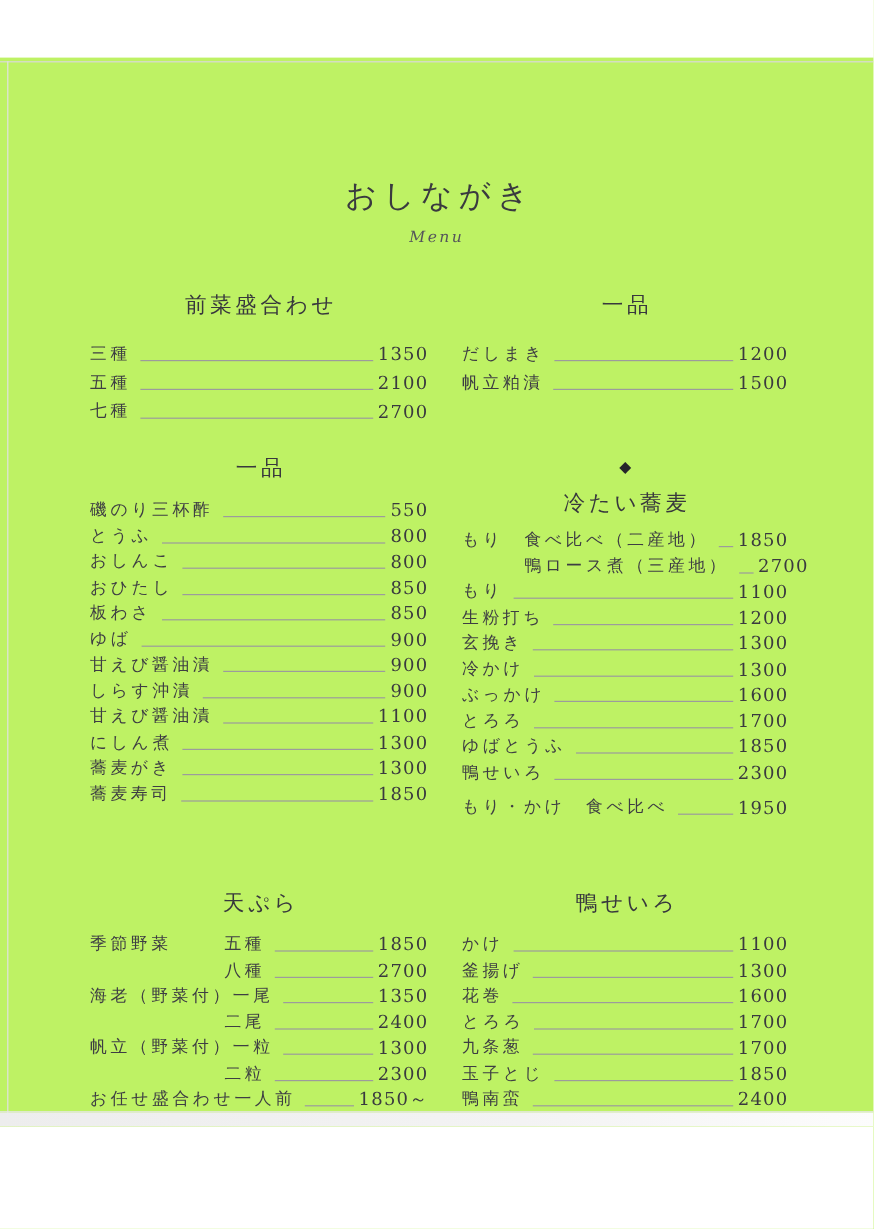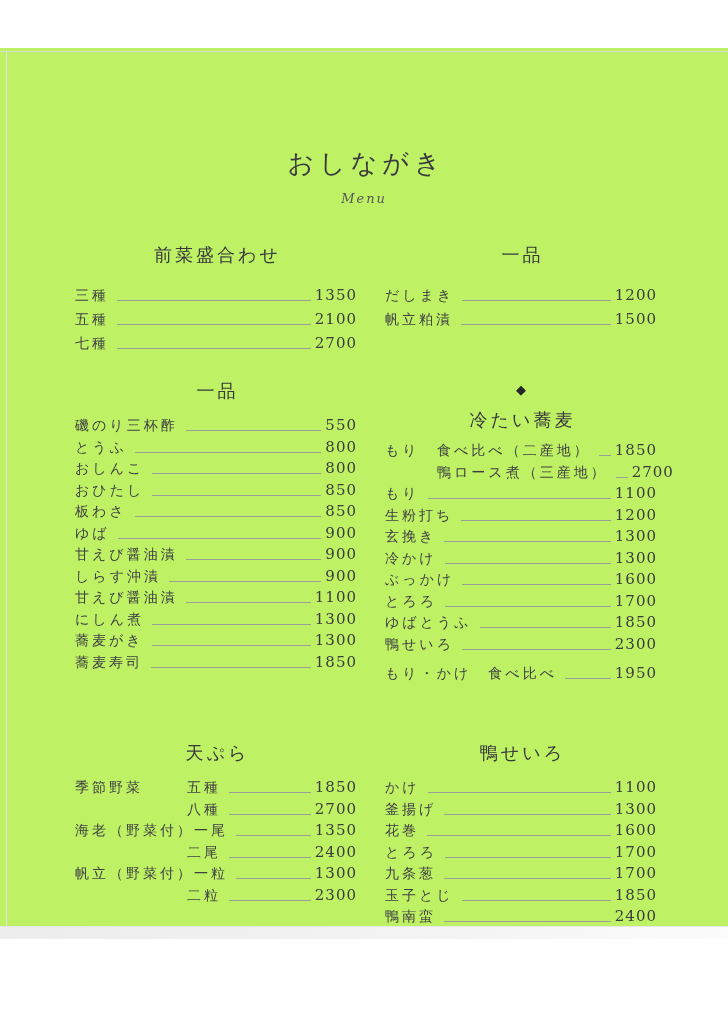--- a/index.html
+++ b/index.html
@@ -246,20 +246,26 @@
           <span class="lbl">一粒</span>
           <span class="leader"></span>
           <span class="price">1300</span>
         </div>
       <div class="row">
           <span class="grp"></span>
           <span class="lbl">二粒</span>
           <span class="leader"></span>
           <span class="price">2300</span>
         </div>
+      <div class="row">
+          <span class="grp">お任せ盛合わせ</span>
+          <span class="lbl">一人前</span>
+          <span class="leader"></span>
+          <span class="price">1850～</span>
+        </div>
     </div>
   </div>
 
   <div class="section pos-ippin-right mb-wide">
     <h2 class="sec-heading">一品</h2>
     <div class="rows-wide">
       <div class="row">
           <span class="lbl">だしまき</span>
           <span class="leader"></span>
           <span class="price">1200</span>

